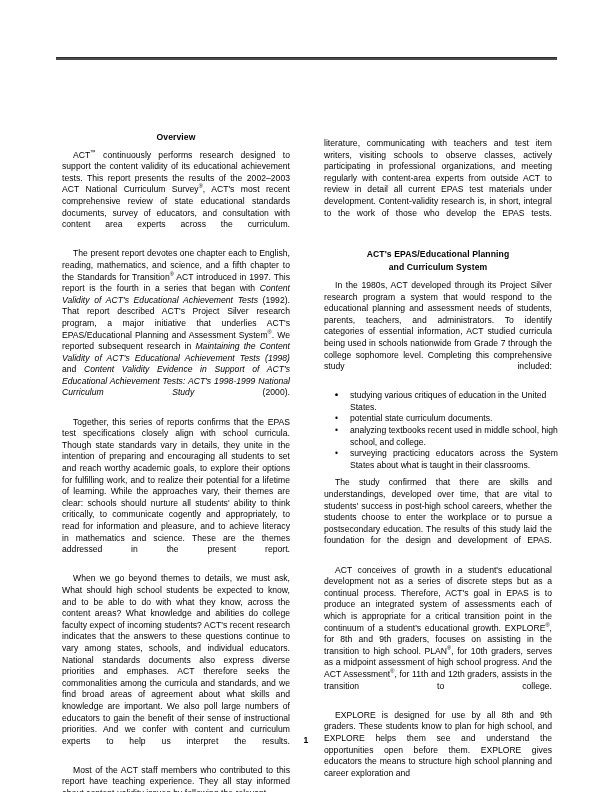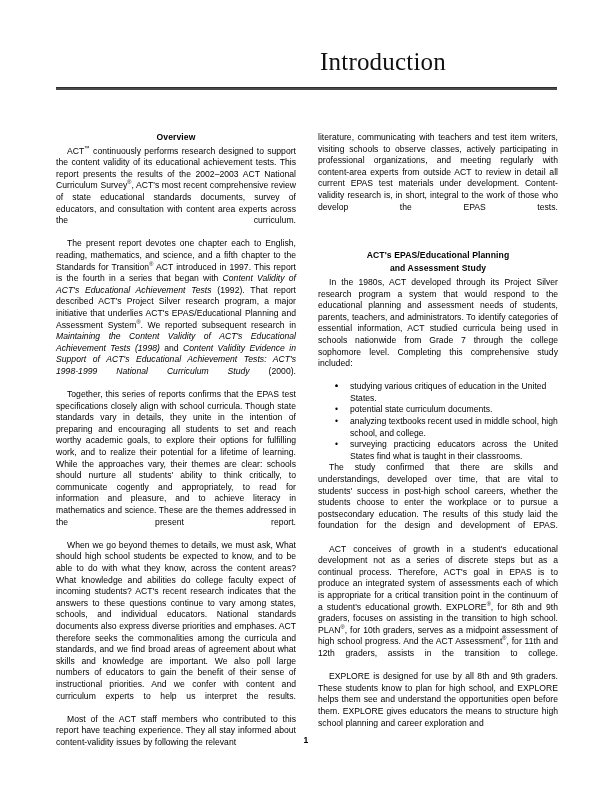--- a/index.html
+++ b/index.html
@@ -62,28 +62,28 @@
   
   .sec-head {
     font-size: 8.6px;
     font-weight: bold;
     text-align: center;
     line-height: 11.6px;
     margin: 0 0 2px 0;
     letter-spacing: 0.1px;
   }
   .sec-head.spaced-top {
-    margin-top: 25px;
+    margin-top: 18px;
   }
   p.body {
     font-size: 8.6px;
     line-height: 11.6px;
     text-align: justify;
     text-justify: inter-word;
-    margin: 0;
+    margin: 6px;
     letter-spacing: 0.02px;
     word-spacing: 0.1px;
     hyphens: none;
   }
   p.body.indent {
     text-indent: 11px;
   }
   
   p.body::after {
     content: "";
@@ -133,21 +133,20 @@
     font-size: 8.6px;
     font-weight: bold;
   }
 </style>
 </head>
 <body>
 
 <div class="page">
 
   <div class="page-header">
-    <div class="page-title">Introduction</div>
     <div class="header-rule"></div>
   </div>
 
   <div class="columns">
 
     <div class="col">
 
       <div class="sec-head">Overview</div>
 
       <p class="body indent">ACT<sup>™</sup> continuously performs research designed to support the content validity of its educational achievement tests. This report presents the results of the 2002–2003 ACT National Curriculum Survey<sup>®</sup>, ACT's most recent comprehensive review of state educational standards documents, survey of educators, and consultation with content area experts across the curriculum.</p>
@@ -160,30 +159,30 @@
 
       <p class="body indent nostretch">Most of the ACT staff members who contributed to this report have teaching experience. They all stay informed about content-validity issues by following the relevant</p>
 
     </div>
 
     <div class="col">
 
       <p class="body">literature, communicating with teachers and test item writers, visiting schools to observe classes, actively participating in professional organizations, and meeting regularly with content-area experts from outside ACT to review in detail all current EPAS test materials under development. Content-validity research is, in short, integral to the work of those who develop the EPAS tests.</p>
 
       <div class="sec-head spaced-top">ACT's EPAS/Educational Planning</div>
-      <div class="sec-head">and Assessment Study</div>
+      <div class="sec-head">and Curriculum System</div>
 
       <p class="body indent">In the 1980s, ACT developed through its Project Silver research program a system that would respond to the educational planning and assessment needs of students, parents, teachers, and administrators. To identify categories of essential information, ACT studied curricula being used in schools nationwide from Grade 7 through the college sophomore level. Completing this comprehensive study included:</p>
 
       <ul class="bullets">
         <li><span class="bullet-dot">•</span></li>
         <li><span class="bullet-dot">•</span><span>studying various critiques of education in the United States.</span></li>
         <li><span class="bullet-dot">•</span><span>potential state curriculum documents.</span></li>
         <li><span class="bullet-dot">•</span><span>analyzing textbooks recent used in middle school, high school, and college.</span></li>
-        <li class="justified"><span class="bullet-dot">•</span><span>surveying practicing educators across the United States find what is taught in their classrooms.</span></li>
+        <li class="justified"><span class="bullet-dot">•</span><span>surveying practicing educators across the System States about what is taught in their classrooms.</span></li>
       </ul>
 
       <p class="body indent">The study confirmed that there are skills and understandings, developed over time, that are vital to students' success in post-high school careers, whether the students choose to enter the workplace or to pursue a postsecondary education. The results of this study laid the foundation for the design and development of EPAS.</p>
 
       <p class="body indent">ACT conceives of growth in a student's educational development not as a series of discrete steps but as a continual process. Therefore, ACT's goal in EPAS is to produce an integrated system of assessments each of which is appropriate for a critical transition point in the continuum of a student's educational growth. EXPLORE<sup>®</sup>, for 8th and 9th graders, focuses on assisting in the transition to high school. PLAN<sup>®</sup>, for 10th graders, serves as a midpoint assessment of high school progress. And the ACT Assessment<sup>®</sup>, for 11th and 12th graders, assists in the transition to college.</p>
 
       <p class="body indent nostretch">EXPLORE is designed for use by all 8th and 9th graders. These students know to plan for high school, and EXPLORE helps them see and understand the opportunities open before them. EXPLORE gives educators the means to structure high school planning and career exploration and</p>
 
     </div>
   </div>

